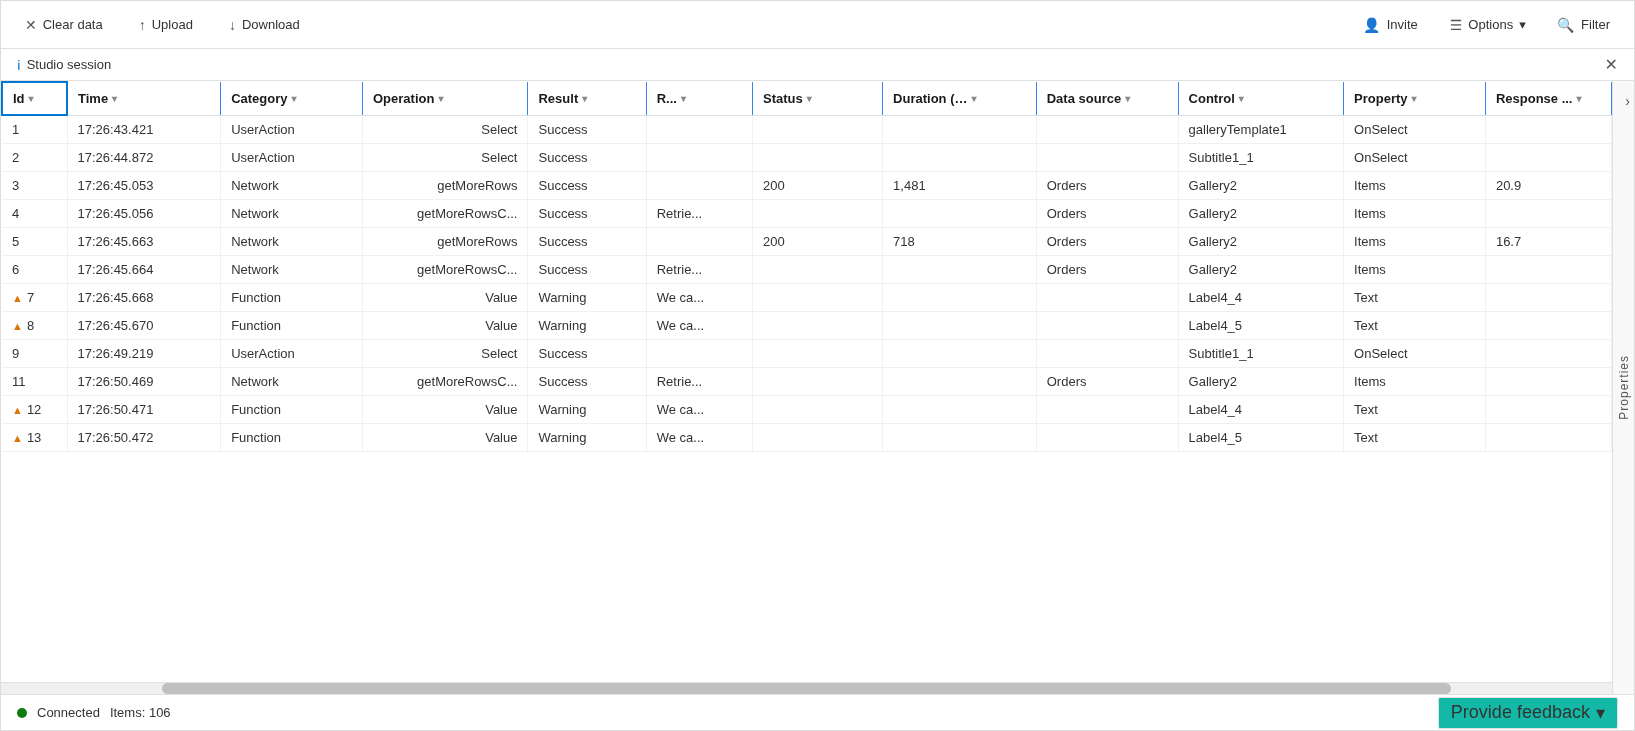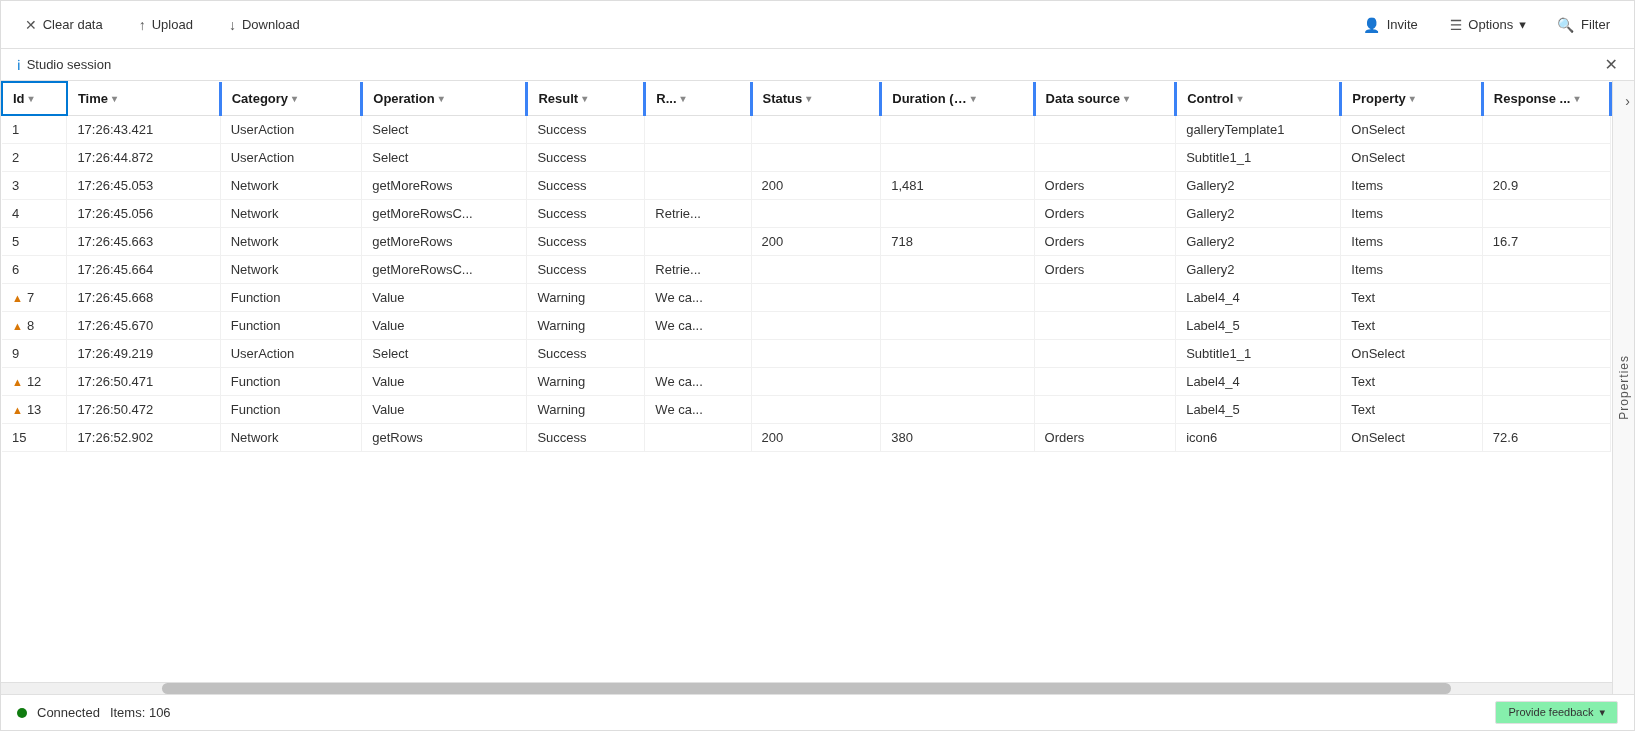--- a/index.html
+++ b/index.html
@@ -23,21 +23,21 @@
     
     
     .table-area { flex: 1; display: flex; flex-direction: column; overflow: hidden; position: relative; }
     
     
     .data-table { width: 100%; border-collapse: collapse; font-size: 13px; }
     .table-wrapper { overflow: auto; flex: 1; }
     .data-table thead { position: sticky; top: 0; z-index: 10; background: #fff; }
     .data-table th { 
       border-bottom: 1px solid #e0e0e0; 
-      border-right: 3px solid #3b82f6;
+      border-right: 1px solid #3b82f6;
       padding: 8px 10px; 
       text-align: left; 
       font-weight: 600; 
       font-size: 13px;
       white-space: nowrap;
       color: #1a1a1a;
       cursor: pointer;
       user-select: none;
       background: #fff;
     }
@@ -46,21 +46,21 @@
     .data-table td { 
       padding: 6px 10px; 
       border-bottom: 1px solid #f0f0f0;
       border-right: 1px solid #f0f0f0;
       white-space: nowrap;
       color: #333;
     }
     .col-id { width: 55px; }
     .col-time { width: 130px; }
     .col-category { width: 120px; }
-    .col-operation { width: 140px; }
+    .col-operation { width: 140px; text-align: right; }
     .col-result { width: 100px; }
     .col-r { width: 90px; }
     .col-status { width: 110px; }
     .col-duration { width: 130px; }
     .col-datasource { width: 120px; }
     .col-control { width: 140px; }
     .col-property { width: 120px; }
     .col-response { width: 100px; }
     
     .id-cell { display: flex; align-items: center; gap: 4px; }
@@ -96,27 +96,27 @@
       align-items: center; 
       padding: 0 16px; 
       border-top: 1px solid #e0e0e0; 
       background: #fff; 
       height: 36px;
       justify-content: space-between;
     }
     .status-left { display: flex; align-items: center; gap: 10px; font-size: 13px; color: #333; justify-content: space-between; }
     .connected-dot { width: 10px; height: 10px; background: #107c10; border-radius: 50%; display: inline-block; }
     .provide-feedback-btn {
-      display: flex; gap: 6px;
+      display: flex; align-items: center; gap: 6px;
       border: 1px solid #e0e0e0;
       padding: 4px 12px;
       cursor: pointer;
-      font-size: 11px;
+      font-size: 18px;
       color: #333;
-      background: #86efac;
+      background: #14b8a6;
       border-radius: 2px;
     }
     
     
     .h-scrollbar { height: 12px; background: #f0f0f0; border-top: 1px solid #e0e0e0; }
     .h-scrollbar-thumb { height: 100%; width: 80%; background: #c0c0c0; border-radius: 6px; margin: 0 auto; }
   </style>
 </head>
 <body>
 
@@ -403,20 +403,38 @@
                 <td class="col-status"></td>
                 <td class="col-duration"></td>
                 <td class="col-datasource"></td>
                 <td class="col-control">Subtitle1_1</td>
                 <td class="col-property">OnSelect</td>
                 <td class="col-response"></td>
               </tr>
               <tr>
                 <td class="col-id">
                   <div class="id-cell">
+                    <span>11</span>
+                  </div>
+                </td>
+                <td class="col-time">17:26:50.469</td>
+                <td class="col-category">Network</td>
+                <td class="col-operation">getMoreRowsC...</td>
+                <td class="col-result">Success</td>
+                <td class="col-r">Retrie...</td>
+                <td class="col-status"></td>
+                <td class="col-duration"></td>
+                <td class="col-datasource">Orders</td>
+                <td class="col-control">Gallery2</td>
+                <td class="col-property">Items</td>
+                <td class="col-response"></td>
+              </tr>
+              <tr>
+                <td class="col-id">
+                  <div class="id-cell">
                     <span class="warning-icon">▲</span>
                     <span>12</span>
                   </div>
                 </td>
                 <td class="col-time">17:26:50.471</td>
                 <td class="col-category">Function</td>
                 <td class="col-operation">Value</td>
                 <td class="col-result">Warning</td>
                 <td class="col-r">We ca...</td>
                 <td class="col-status"></td>
@@ -437,38 +455,20 @@
                 <td class="col-category">Function</td>
                 <td class="col-operation">Value</td>
                 <td class="col-result">Warning</td>
                 <td class="col-r">We ca...</td>
                 <td class="col-status"></td>
                 <td class="col-duration"></td>
                 <td class="col-datasource"></td>
                 <td class="col-control">Label4_5</td>
                 <td class="col-property">Text</td>
                 <td class="col-response"></td>
-              </tr>
-              <tr>
-                <td class="col-id">
-                  <div class="id-cell">
-                    <span>15</span>
-                  </div>
-                </td>
-                <td class="col-time">17:26:52.902</td>
-                <td class="col-category">Network</td>
-                <td class="col-operation">getRows</td>
-                <td class="col-result">Success</td>
-                <td class="col-r"></td>
-                <td class="col-status">200</td>
-                <td class="col-duration">380</td>
-                <td class="col-datasource">Orders</td>
-                <td class="col-control">icon6</td>
-                <td class="col-property">OnSelect</td>
-                <td class="col-response">72.6</td>
               </tr>
             </tbody>
         </table>
       </div>
 
       <div class="h-scrollbar">
         <div class="h-scrollbar-thumb"></div>
       </div>
     </div>
 

